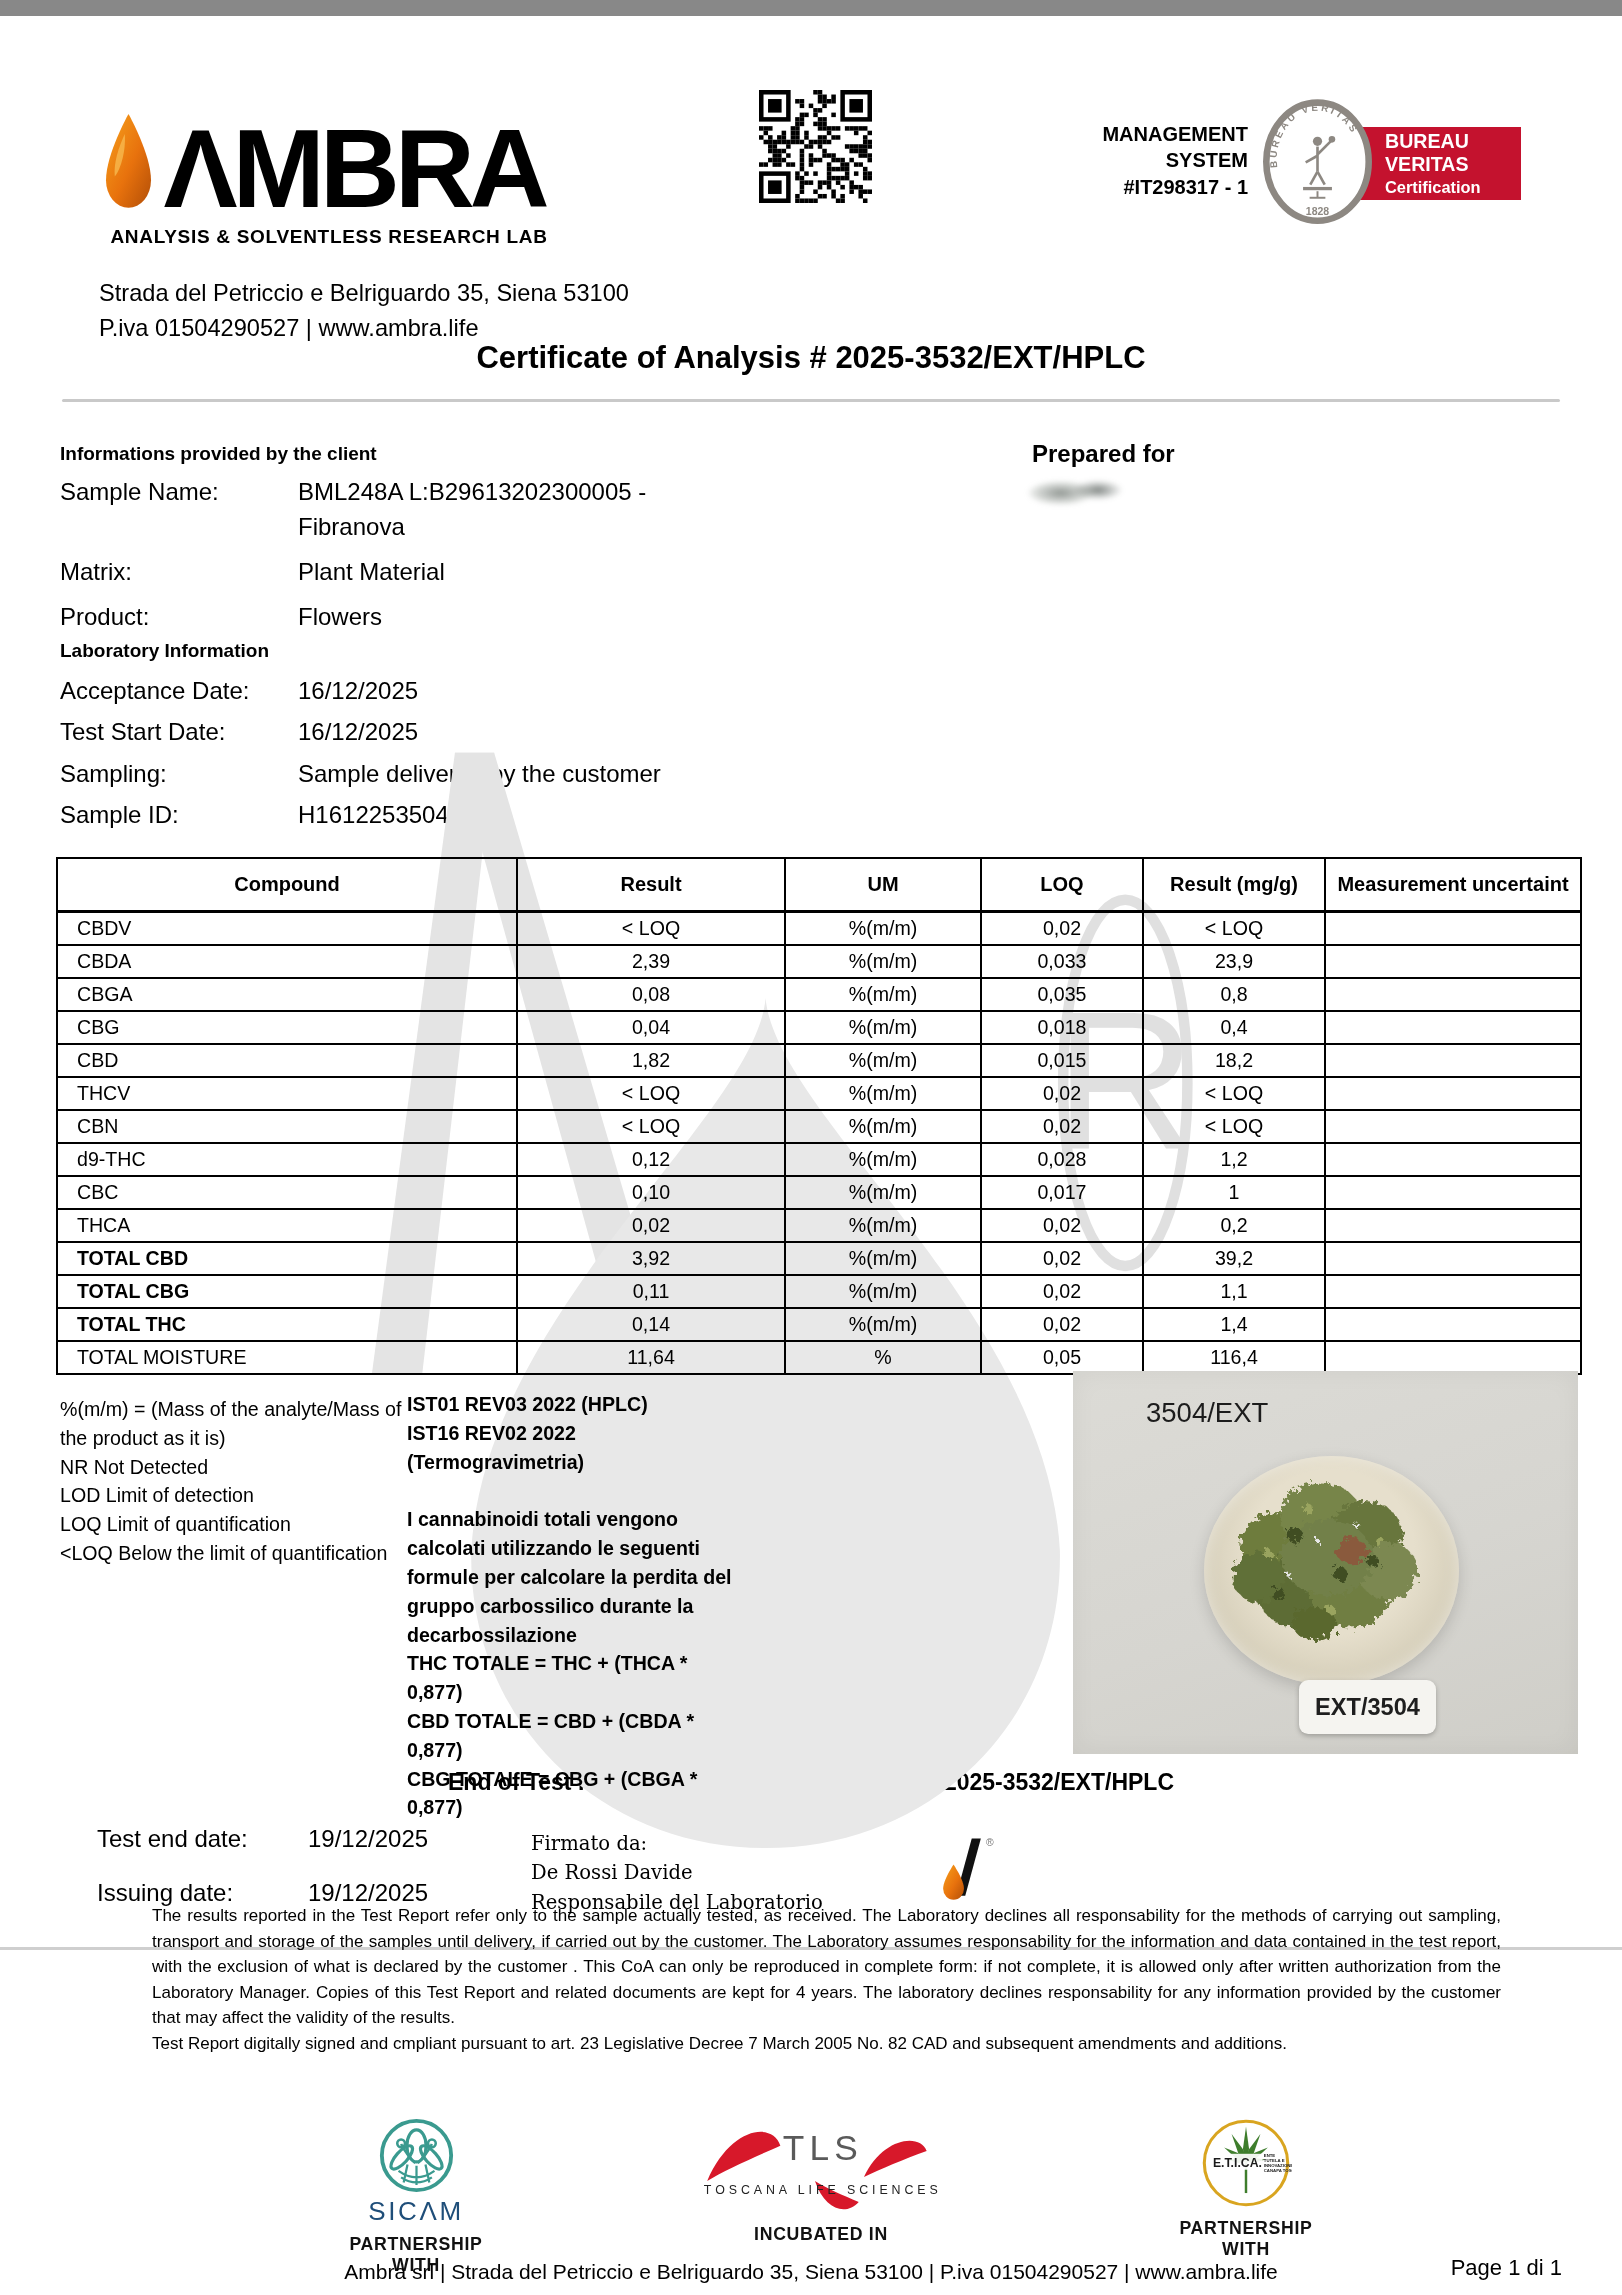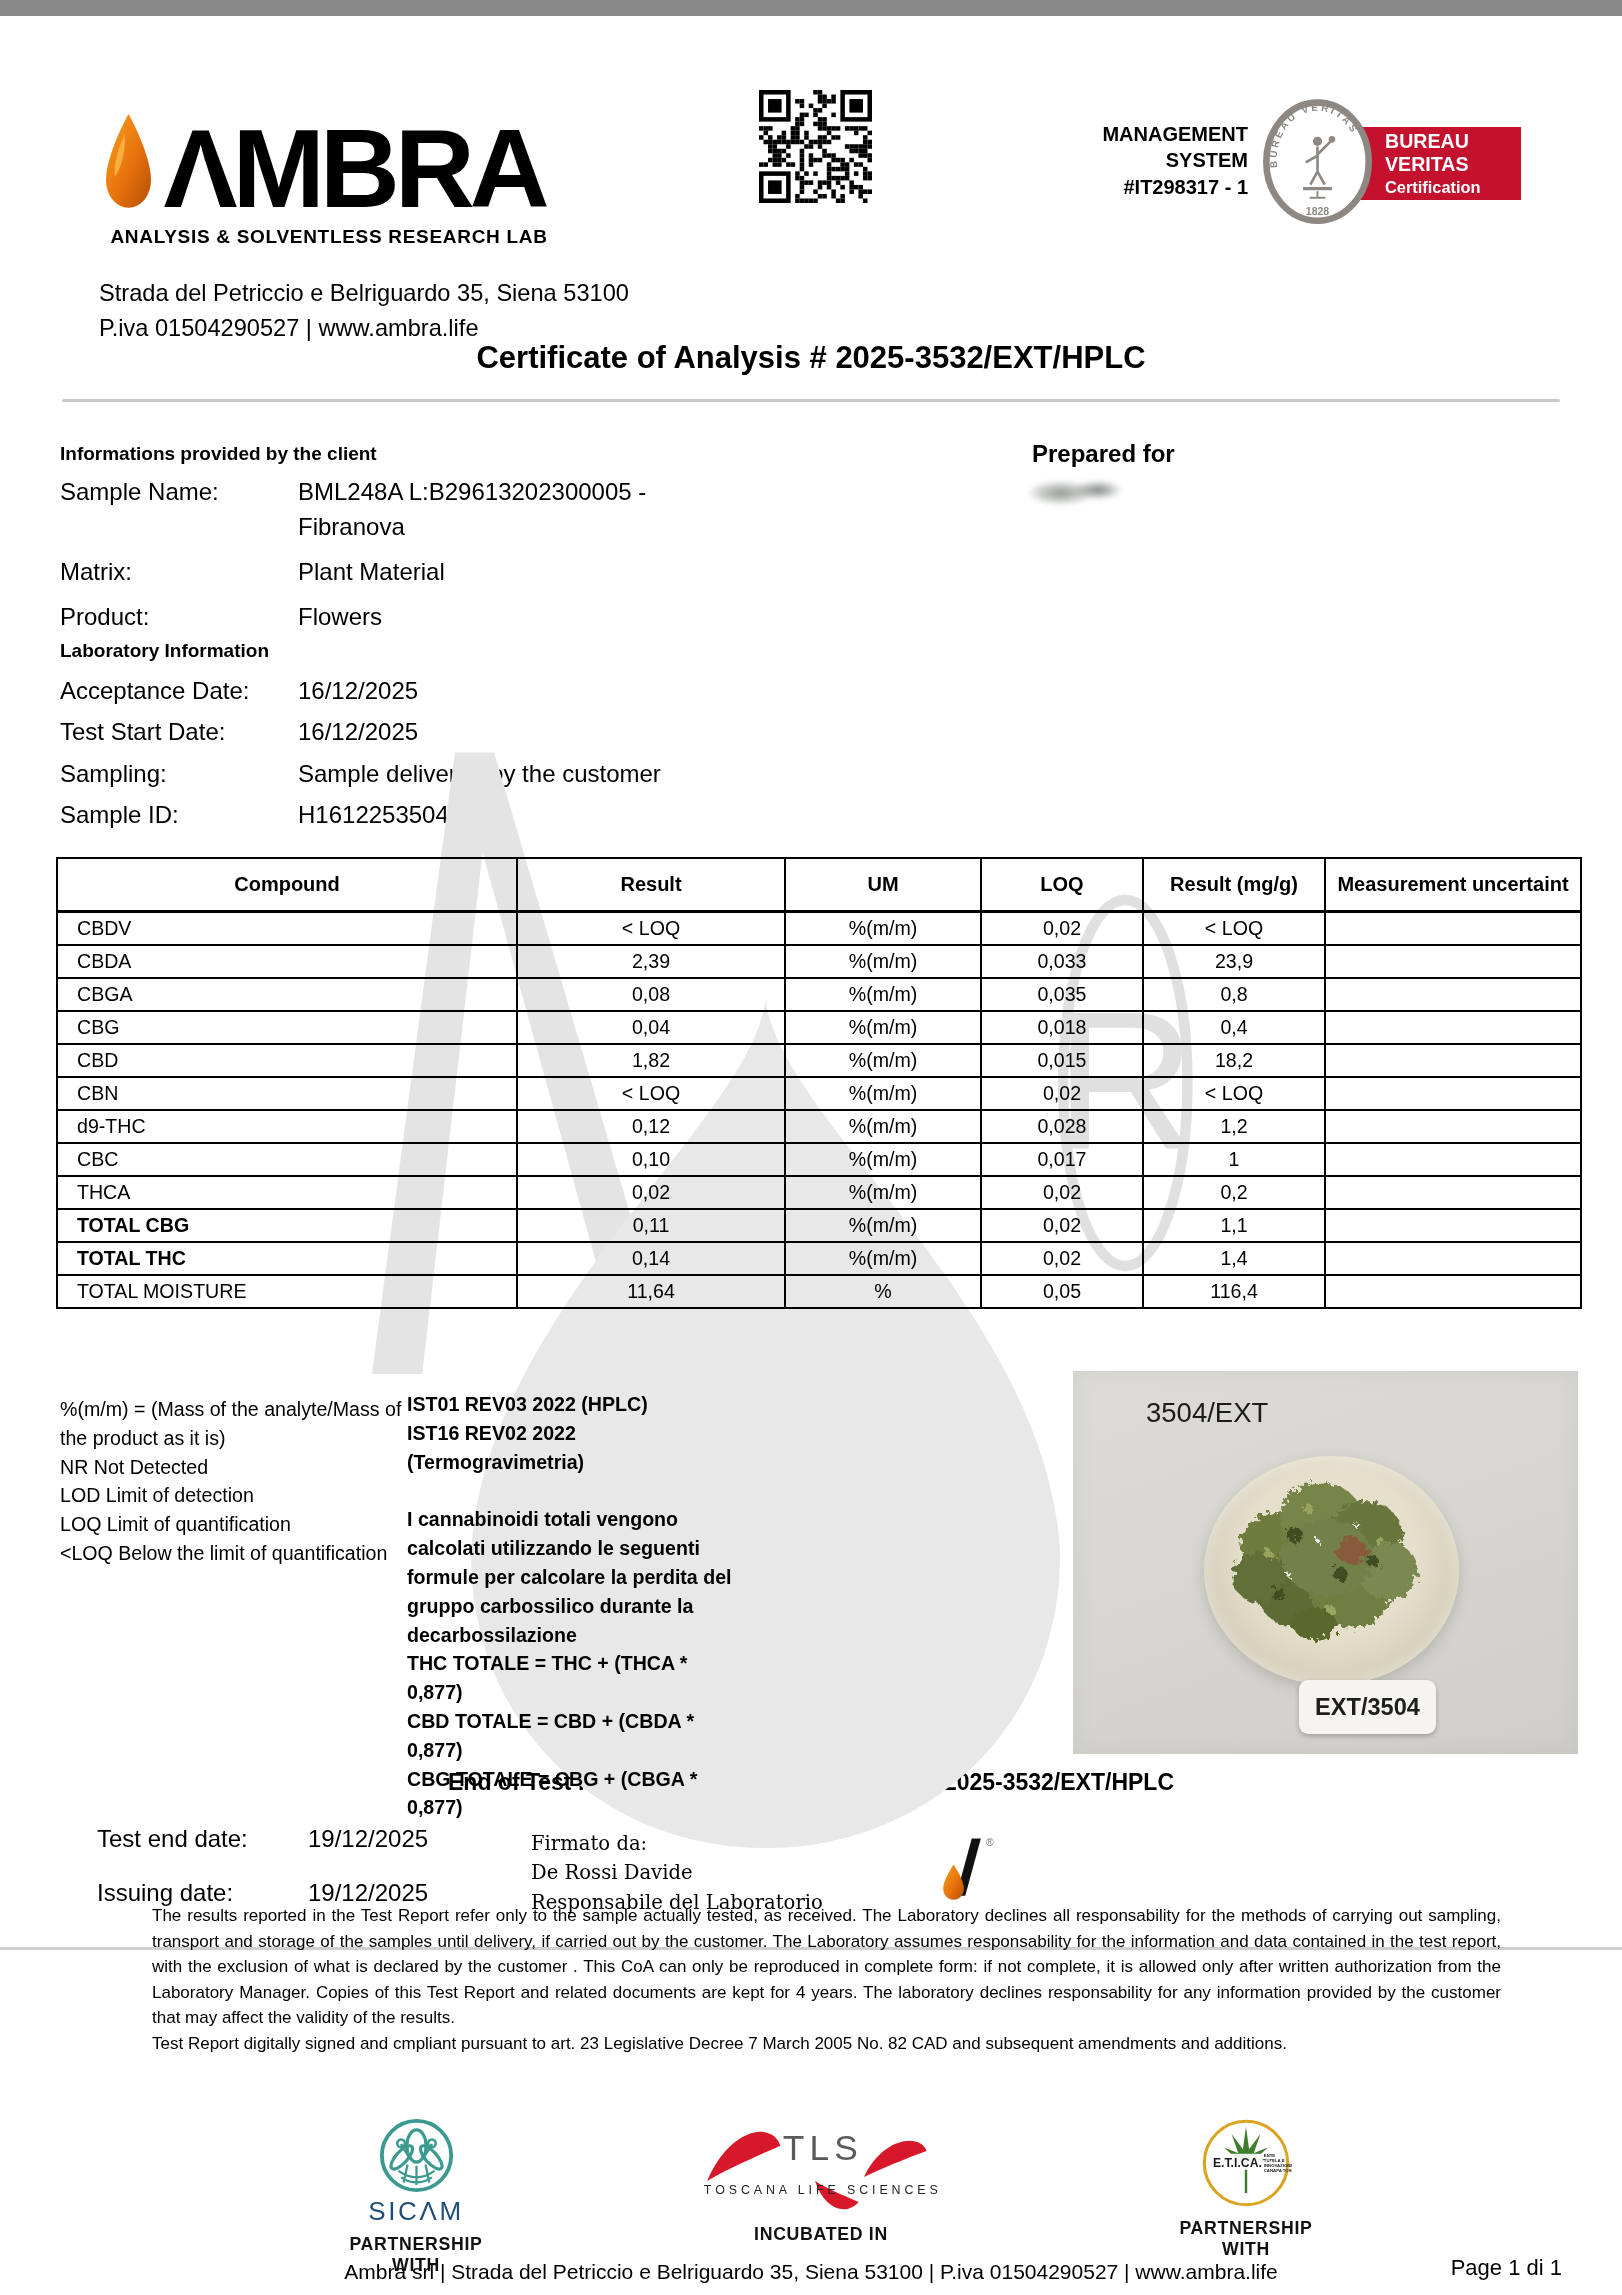--- a/index.html
+++ b/index.html
@@ -467,20 +467,28 @@
         </tr>
         <tr>
           <td class="c-compound">CBD</td>
           <td class="c-num">1,82</td>
           <td class="c-num">%(m/m)</td>
           <td class="c-num">0,015</td>
           <td class="c-num">18,2</td>
           <td class="c-num"></td>
         </tr>
         <tr>
+          <td class="c-compound">THCV</td>
+          <td class="c-num">&lt; LOQ</td>
+          <td class="c-num">%(m/m)</td>
+          <td class="c-num">0,02</td>
+          <td class="c-num">&lt; LOQ</td>
+          <td class="c-num"></td>
+        </tr>
+        <tr>
           <td class="c-compound">CBN</td>
           <td class="c-num">&lt; LOQ</td>
           <td class="c-num">%(m/m)</td>
           <td class="c-num">0,02</td>
           <td class="c-num">&lt; LOQ</td>
           <td class="c-num"></td>
         </tr>
         <tr>
           <td class="c-compound">d9-THC</td>
           <td class="c-num">0,12</td>
@@ -496,20 +504,28 @@
           <td class="c-num">0,017</td>
           <td class="c-num">1</td>
           <td class="c-num"></td>
         </tr>
         <tr>
           <td class="c-compound">THCA</td>
           <td class="c-num">0,02</td>
           <td class="c-num">%(m/m)</td>
           <td class="c-num">0,02</td>
           <td class="c-num">0,2</td>
+          <td class="c-num"></td>
+        </tr>
+        <tr class="bold-row">
+          <td class="c-compound">TOTAL CBD</td>
+          <td class="c-num">3,92</td>
+          <td class="c-num">%(m/m)</td>
+          <td class="c-num">0,02</td>
+          <td class="c-num">39,2</td>
           <td class="c-num"></td>
         </tr>
         <tr class="bold-row">
           <td class="c-compound">TOTAL CBG</td>
           <td class="c-num">0,11</td>
           <td class="c-num">%(m/m)</td>
           <td class="c-num">0,02</td>
           <td class="c-num">1,1</td>
           <td class="c-num"></td>
         </tr>

